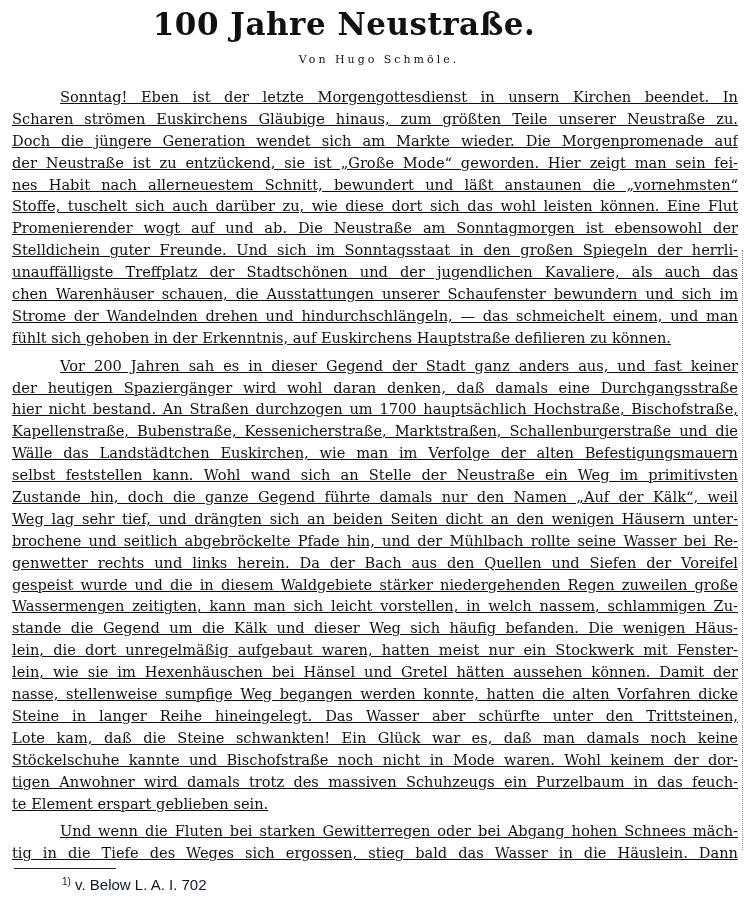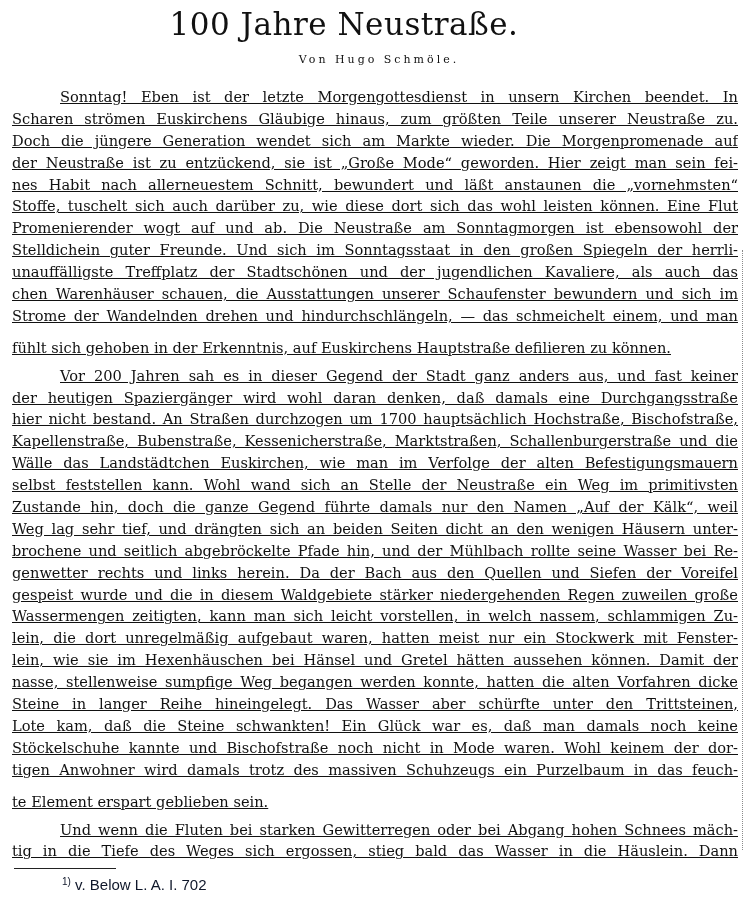--- a/index.html
+++ b/index.html
@@ -22,21 +22,21 @@
       width: 750px;
       height: 898px;
     }
     .title {
       position: absolute;
       left: 0;
       width: 688px;
       top: 6px;
       text-align: center;
       font-family: "DejaVu Serif", serif;
-      font-weight: normal;
+      font-weight: bold;
       font-size: 31px;
       letter-spacing: 0.5px;
       line-height: 36px;
     }
     .byline {
       position: absolute;
       left: 4px;
       width: 750px;
       top: 50px;
       text-align: center;
@@ -57,21 +57,20 @@
       font-family: "DejaVu Serif", serif;
       font-size: 14.6px;
       white-space: nowrap;
       overflow: hidden;
       text-align: justify;
       text-align-last: justify;
       text-decoration: underline;
     }
     .line.last {
       text-align-last: left;
-      margin-top: 10px;
     }
     .line.indent {
       padding-left: 48px;
     }
     .para-gap {
       height: 6px;
     }
     .footnote-rule {
       position: absolute;
       left: 14px;
@@ -135,20 +134,21 @@
       <div class="line">hier nicht bestand.  An Straßen durchzogen um 1700 hauptsächlich Hochstraße, Bischofstraße,</div>
       <div class="line">Kapellenstraße, Bubenstraße, Kessenicherstraße, Marktstraßen, Schallenburgerstraße und die</div>
       <div class="line">Wälle das Landstädtchen Euskirchen, wie man im Verfolge der alten Befestigungsmauern</div>
       <div class="line">selbst feststellen kann.  Wohl wand sich an Stelle der Neustraße ein Weg im primitivsten</div>
       <div class="line">Zustande hin, doch die ganze Gegend führte damals nur den Namen „Auf der Kälk“, weil</div>
       <div class="line">Weg lag sehr tief, und drängten sich an beiden Seiten dicht an den wenigen Häusern unter-</div>
       <div class="line">brochene und seitlich abgebröckelte Pfade hin, und der Mühlbach rollte seine Wasser bei Re-</div>
       <div class="line">genwetter rechts und links herein.  Da der Bach aus den Quellen und Siefen der Voreifel</div>
       <div class="line">gespeist wurde und die in diesem Waldgebiete stärker niedergehenden Regen zuweilen große</div>
       <div class="line">Wassermengen zeitigten, kann man sich leicht vorstellen, in welch nassem, schlammigen Zu-</div>
+      <div class="line">stande die Gegend um die Kälk und dieser Weg sich häufig befanden.  Die wenigen Häus-</div>
       <div class="line">lein, die dort unregelmäßig aufgebaut waren, hatten meist nur ein Stockwerk mit Fenster-</div>
       <div class="line">lein, wie sie im Hexenhäuschen bei Hänsel und Gretel hätten aussehen können.  Damit der</div>
       <div class="line">nasse, stellenweise sumpfige Weg begangen werden konnte, hatten die alten Vorfahren dicke</div>
       <div class="line">Steine in langer Reihe hineingelegt.  Das Wasser aber schürfte  unter den Trittsteinen,</div>
       <div class="line">Lote kam, daß die Steine schwankten!   Ein Glück war es, daß man damals noch keine</div>
       <div class="line">Stöckelschuhe kannte und Bischofstraße noch nicht in Mode waren.  Wohl keinem der dor-</div>
       <div class="line">tigen Anwohner wird damals trotz des massiven Schuhzeugs ein Purzelbaum in das feuch-</div>
       <div class="line last">te Element erspart geblieben sein.</div>
     </div>
 

